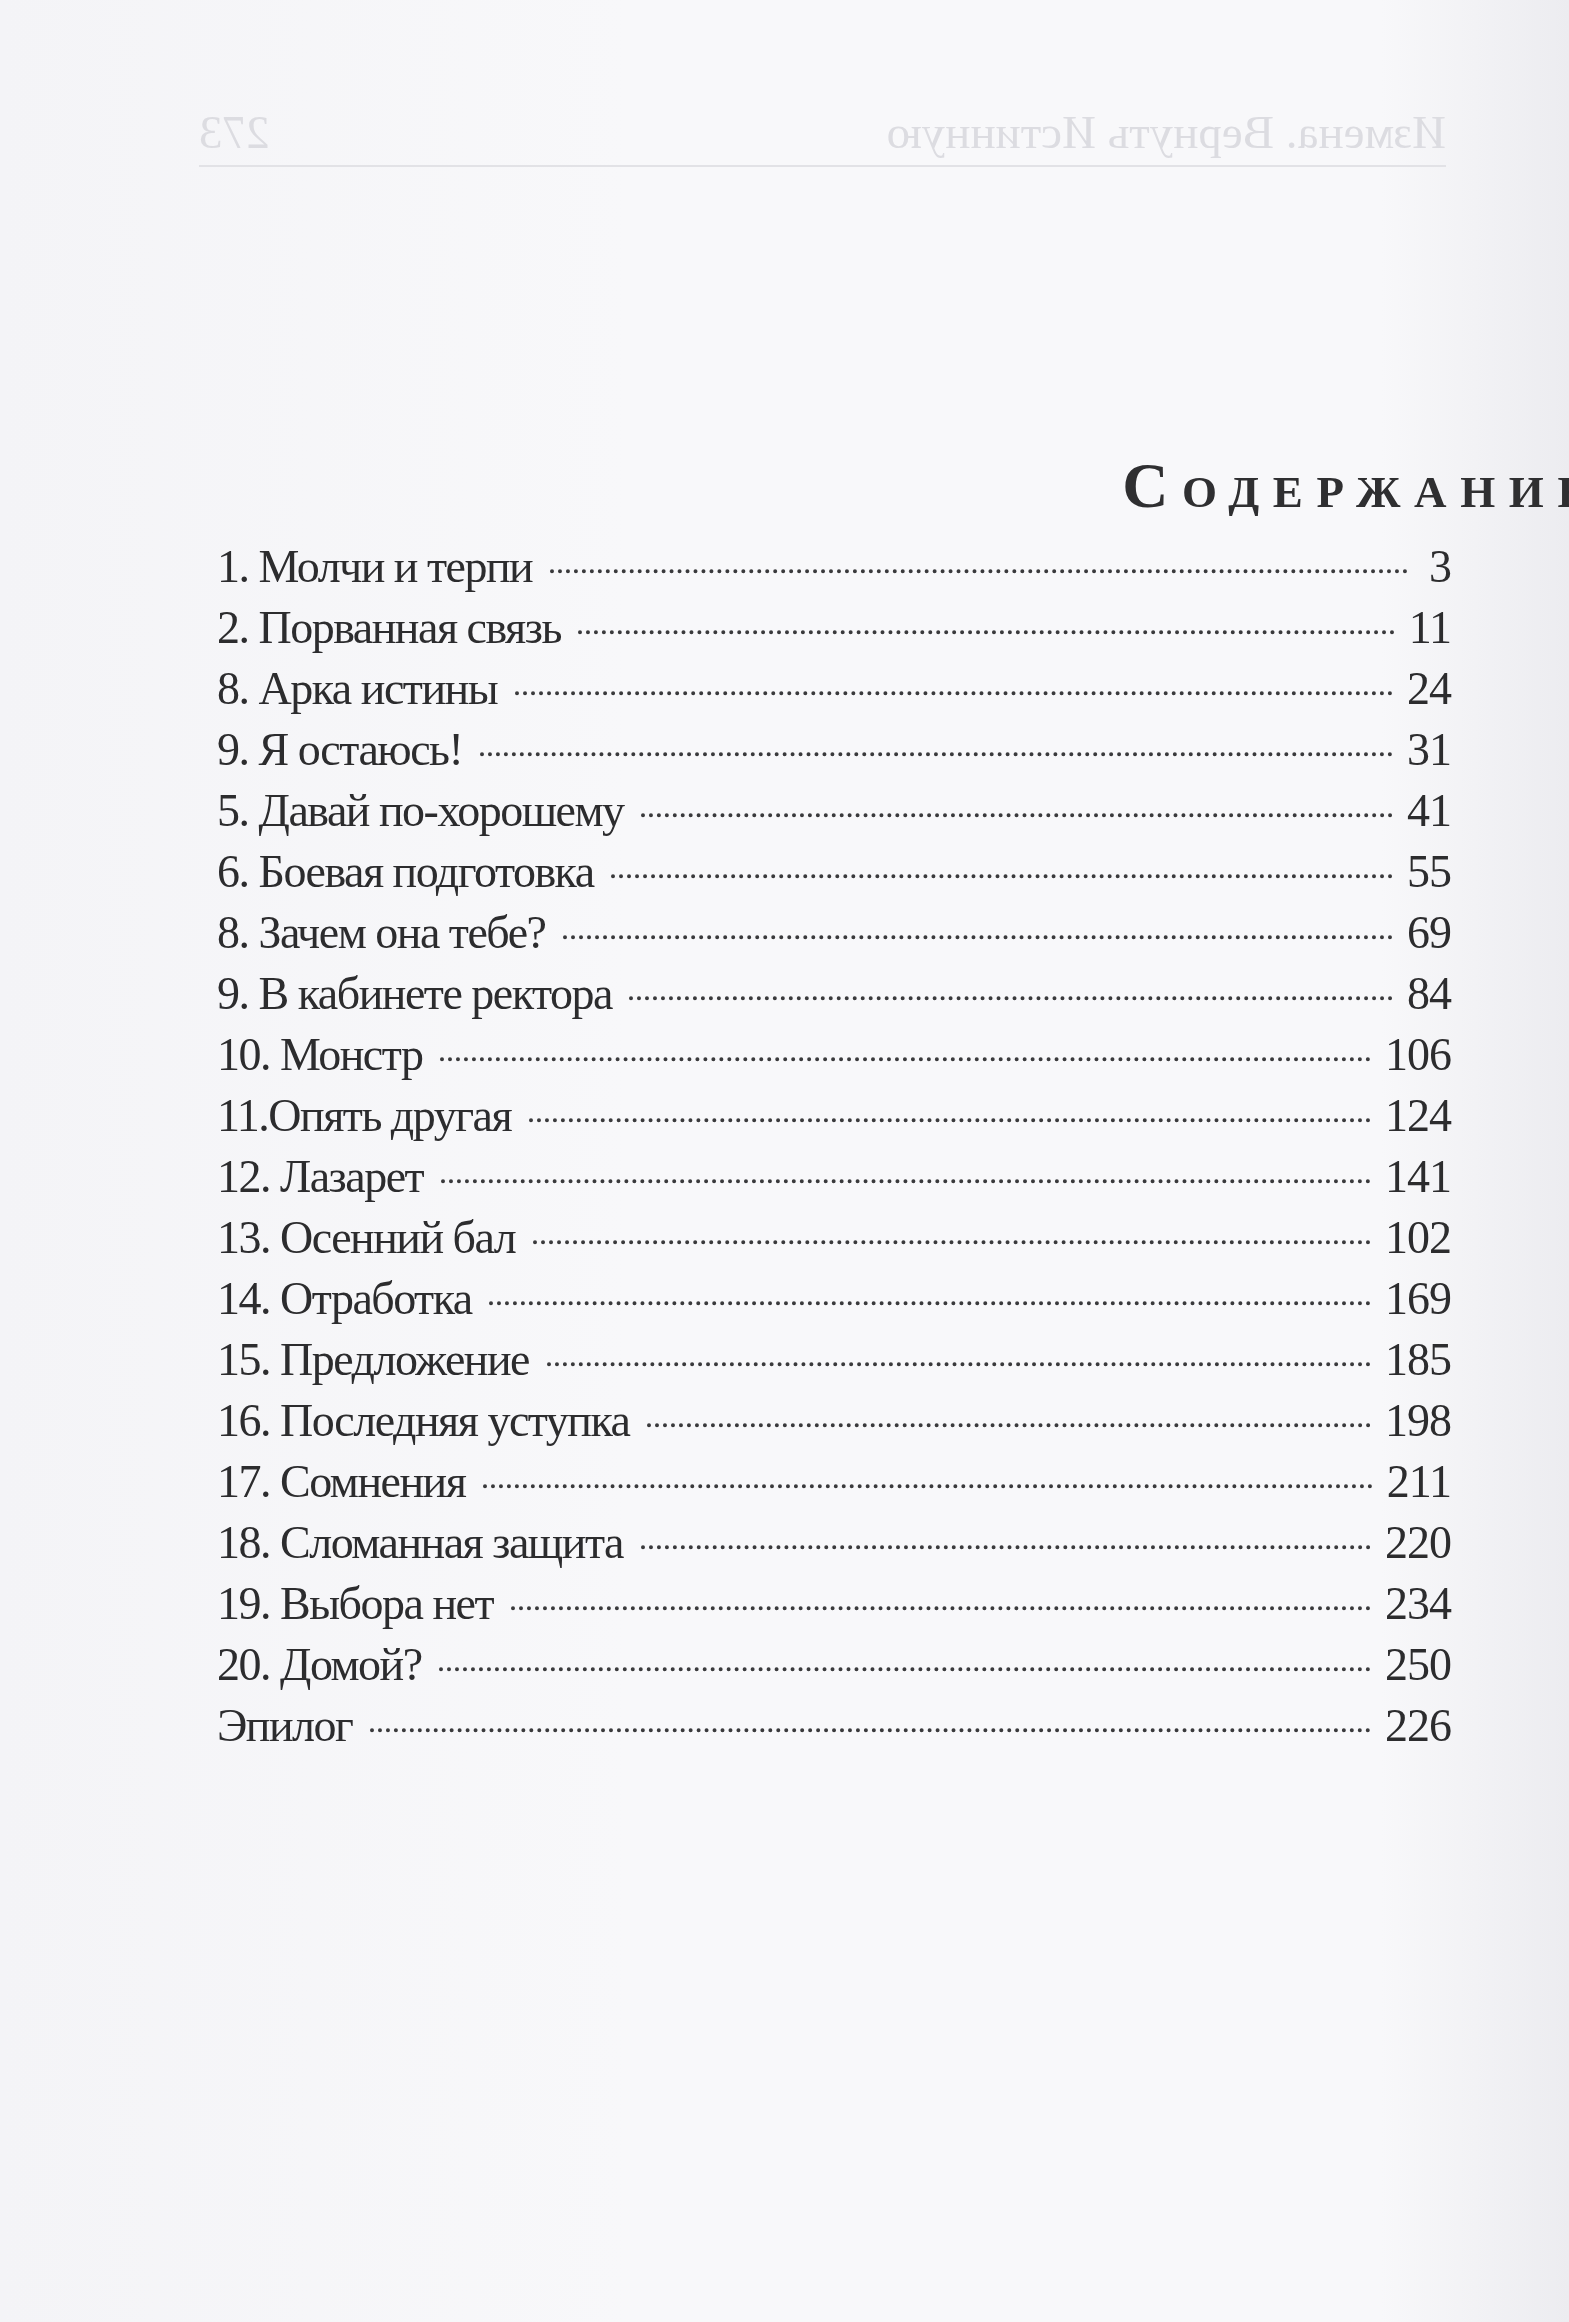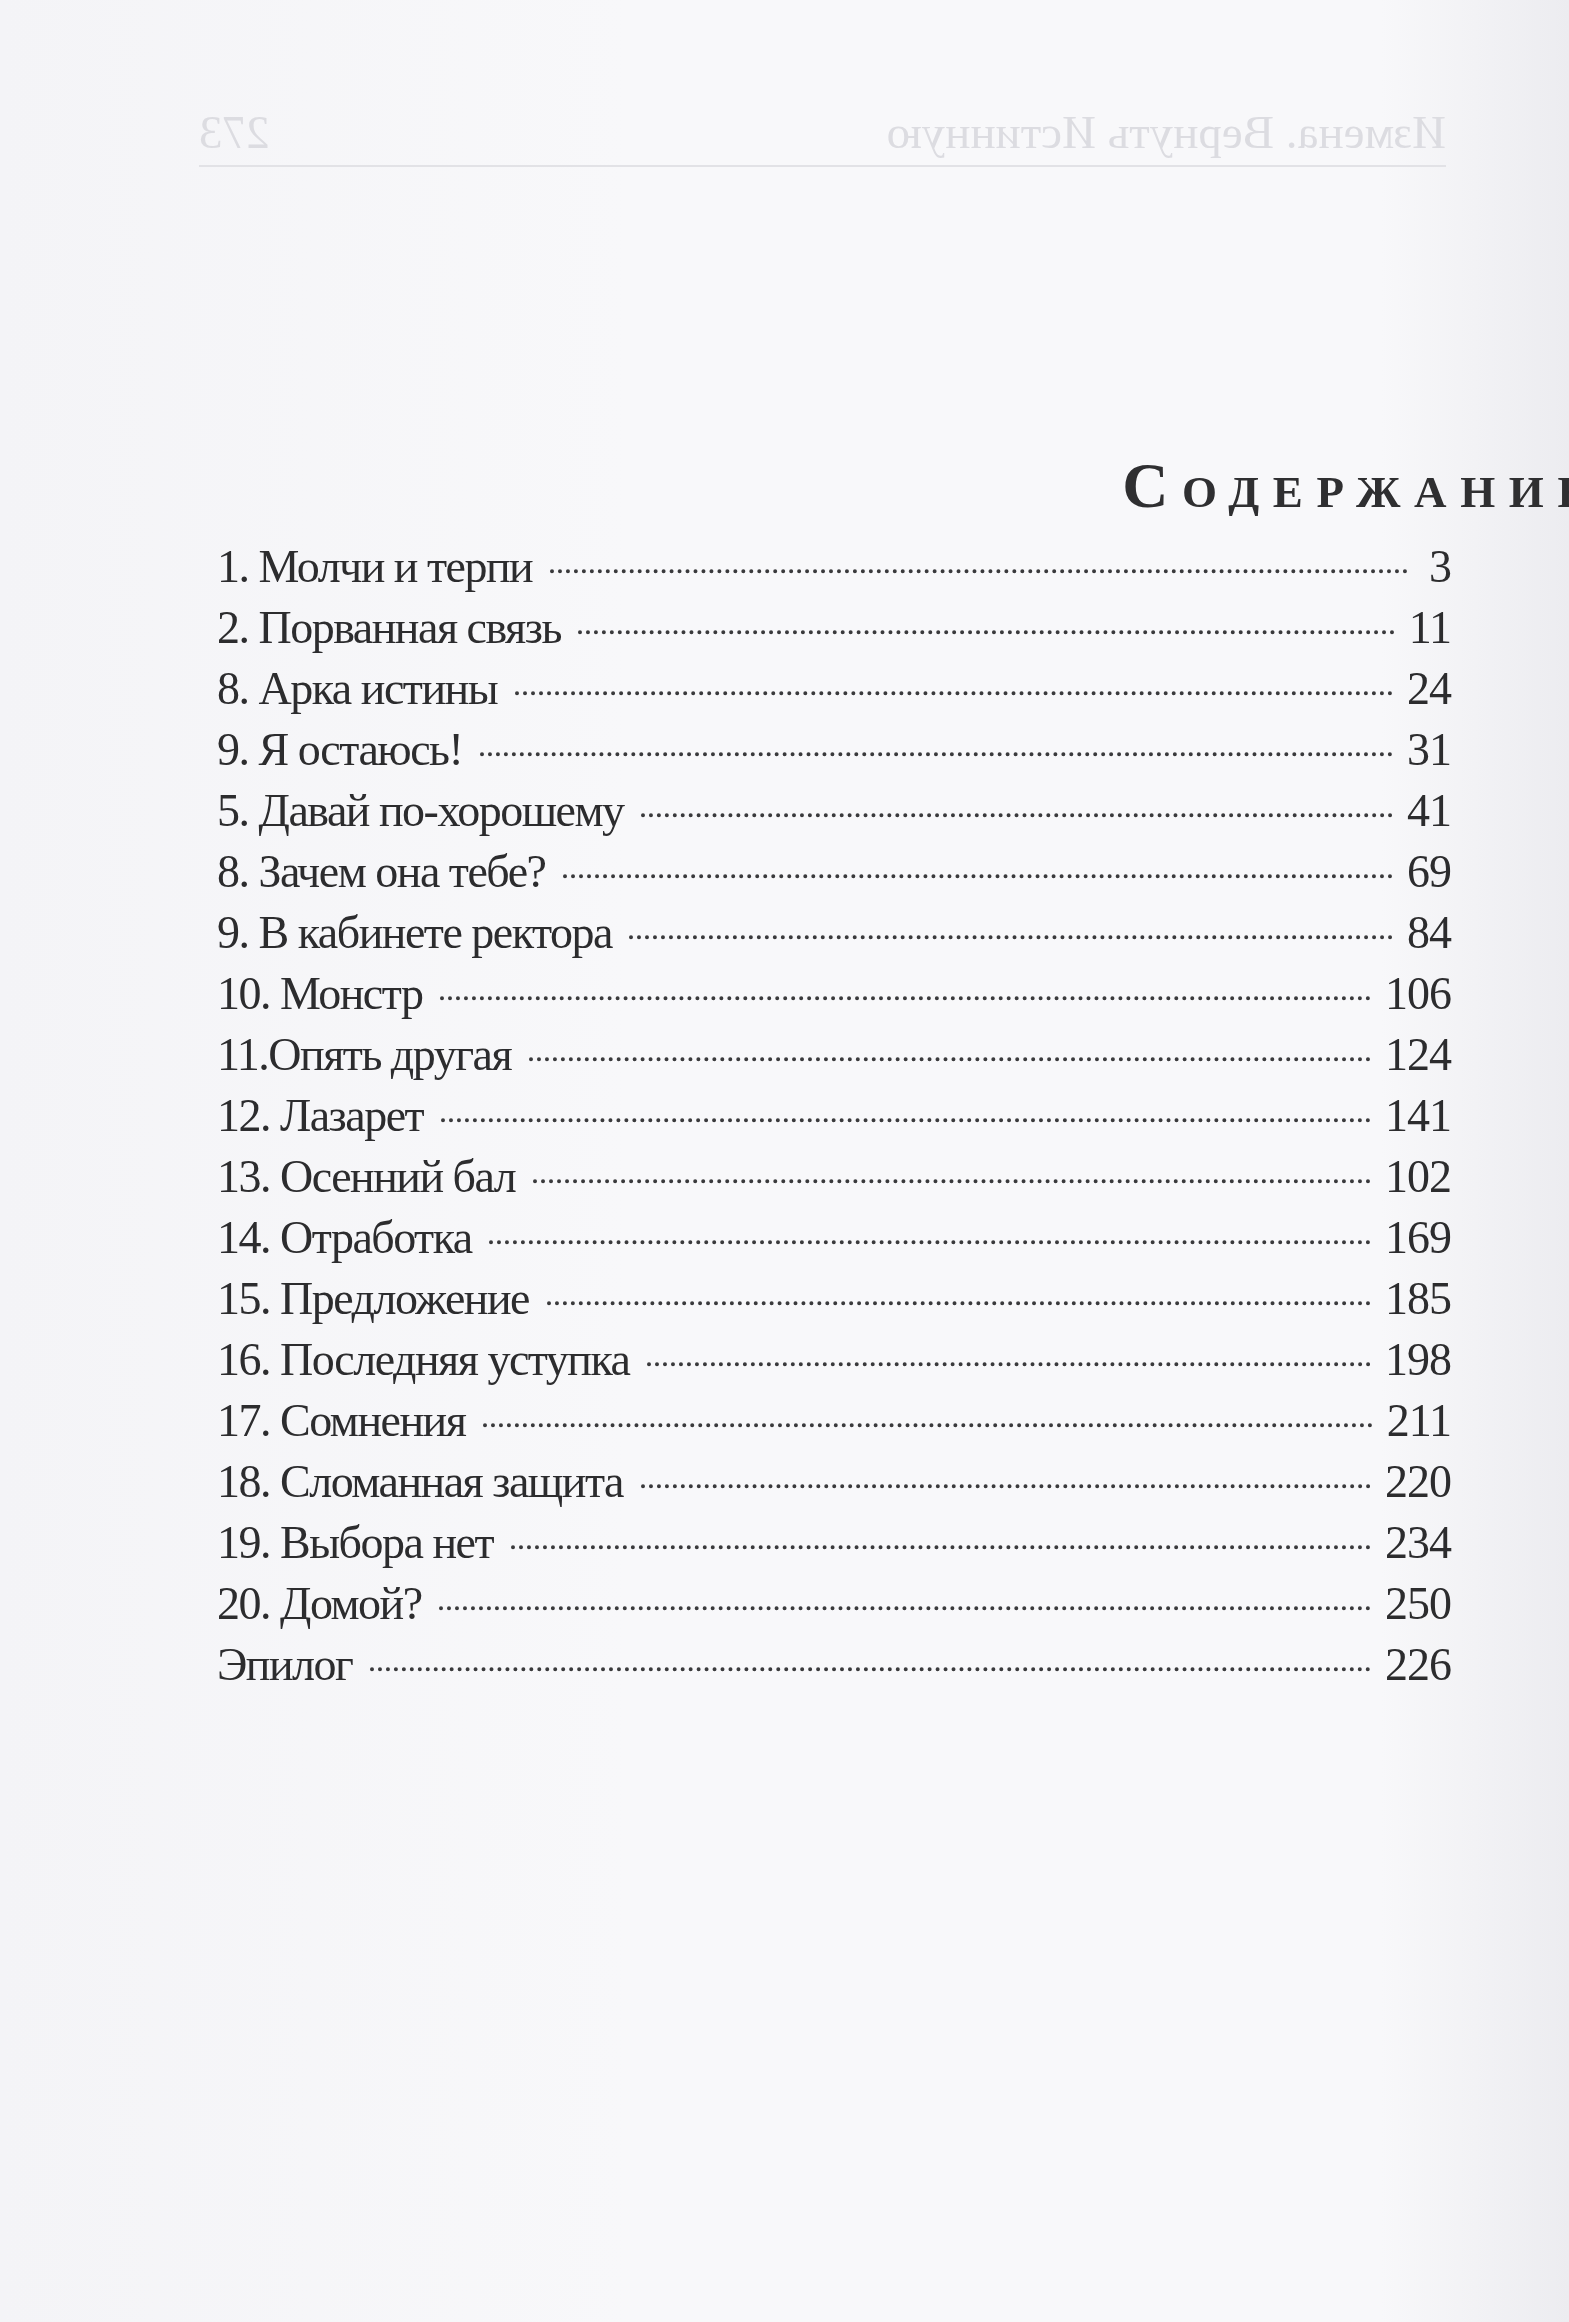--- a/index.html
+++ b/index.html
@@ -124,20 +124,25 @@
         <span class="label">9. Я остаюсь!</span>
         <span class="leader"></span>
         <span class="page-num">31</span>
       </li>
     <li class="toc-entry">
         <span class="label">5. Давай по-хорошему</span>
         <span class="leader"></span>
         <span class="page-num">41</span>
       </li>
     <li class="toc-entry">
+        <span class="label">6. Боевая подготовка</span>
+        <span class="leader"></span>
+        <span class="page-num">55</span>
+      </li>
+    <li class="toc-entry">
         <span class="label">8. Зачем она тебе?</span>
         <span class="leader"></span>
         <span class="page-num">69</span>
       </li>
     <li class="toc-entry">
         <span class="label">9. В кабинете ректора</span>
         <span class="leader"></span>
         <span class="page-num">84</span>
       </li>
     <li class="toc-entry">

